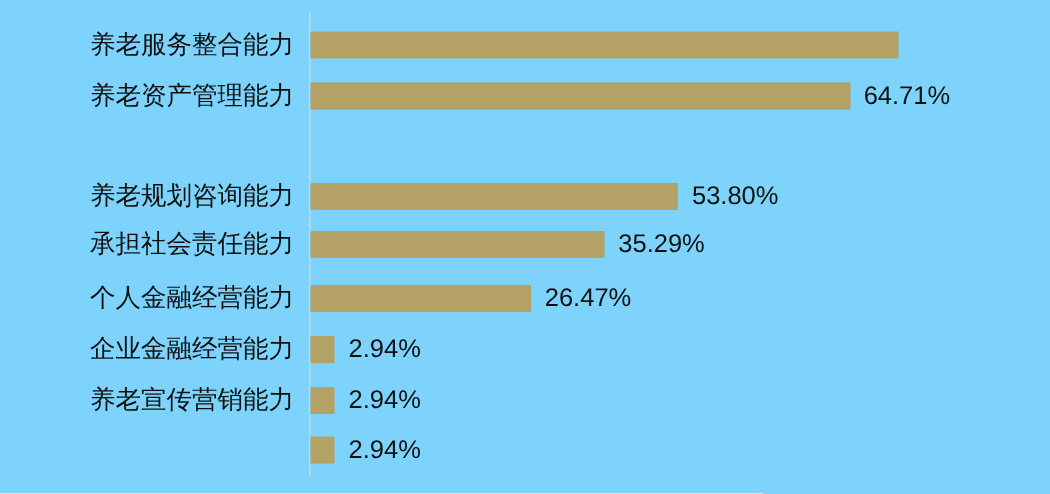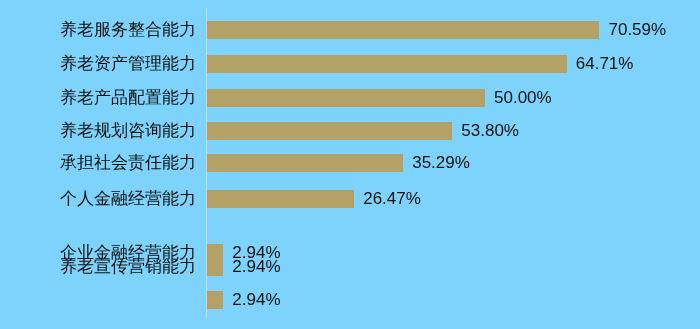--- a/index.html
+++ b/index.html
@@ -87,35 +87,27 @@
 <body>
 
 <div id="chart-root">
   <div class="plot-area">
     <div class="axis-line"></div>
     <div class="rows" id="rows">
         <div class="row" style="top: 15px;">
           <div class="cat-label">养老服务整合能力</div>
           <div class="bar-wrap">
             <div class="bar" style="width: 392.48px; background: rgb(179, 161, 102);"></div>
-            <div class="val-label" style="left: 401.48px;">70.59%</div>
           </div>
         </div>
         <div class="row" style="top: 48.8px;">
           <div class="cat-label">养老资产管理能力</div>
           <div class="bar-wrap">
             <div class="bar" style="width: 359.788px; background: rgb(179, 161, 102);"></div>
             <div class="val-label" style="left: 368.788px;">64.71%</div>
-          </div>
-        </div>
-        <div class="row" style="top: 82.6px;">
-          <div class="cat-label">养老产品配置能力</div>
-          <div class="bar-wrap">
-            <div class="bar" style="width: 278px; background: rgb(179, 161, 102);"></div>
-            <div class="val-label" style="left: 287px;">50.00%</div>
           </div>
         </div>
         <div class="row" style="top: 116.4px;">
           <div class="cat-label">养老规划咨询能力</div>
           <div class="bar-wrap">
             <div class="bar" style="width: 245.307px; background: rgb(179, 161, 102);"></div>
             <div class="val-label" style="left: 254.307px;">53.80%</div>
           </div>
         </div>
         <div class="row" style="top: 148px;">
@@ -125,21 +117,21 @@
             <div class="val-label" style="left: 205.212px;">35.29%</div>
           </div>
         </div>
         <div class="row" style="top: 184px;">
           <div class="cat-label">个人金融经营能力</div>
           <div class="bar-wrap">
             <div class="bar" style="width: 147.173px; background: rgb(179, 161, 102);"></div>
             <div class="val-label" style="left: 156.173px;">26.47%</div>
           </div>
         </div>
-        <div class="row" style="top: 217.8px; margin-top: 20px;">
+        <div class="row" style="top: 217.8px;">
           <div class="cat-label">企业金融经营能力</div>
           <div class="bar-wrap">
             <div class="bar" style="width: 16.3464px; background: rgb(179, 161, 102);"></div>
             <div class="val-label" style="left: 25.3464px;">2.94%</div>
           </div>
         </div>
         <div class="row" style="top: 251.6px;">
           <div class="cat-label">养老宣传营销能力</div>
           <div class="bar-wrap">
             <div class="bar" style="width: 16.3464px; background: rgb(179, 161, 102);"></div>

